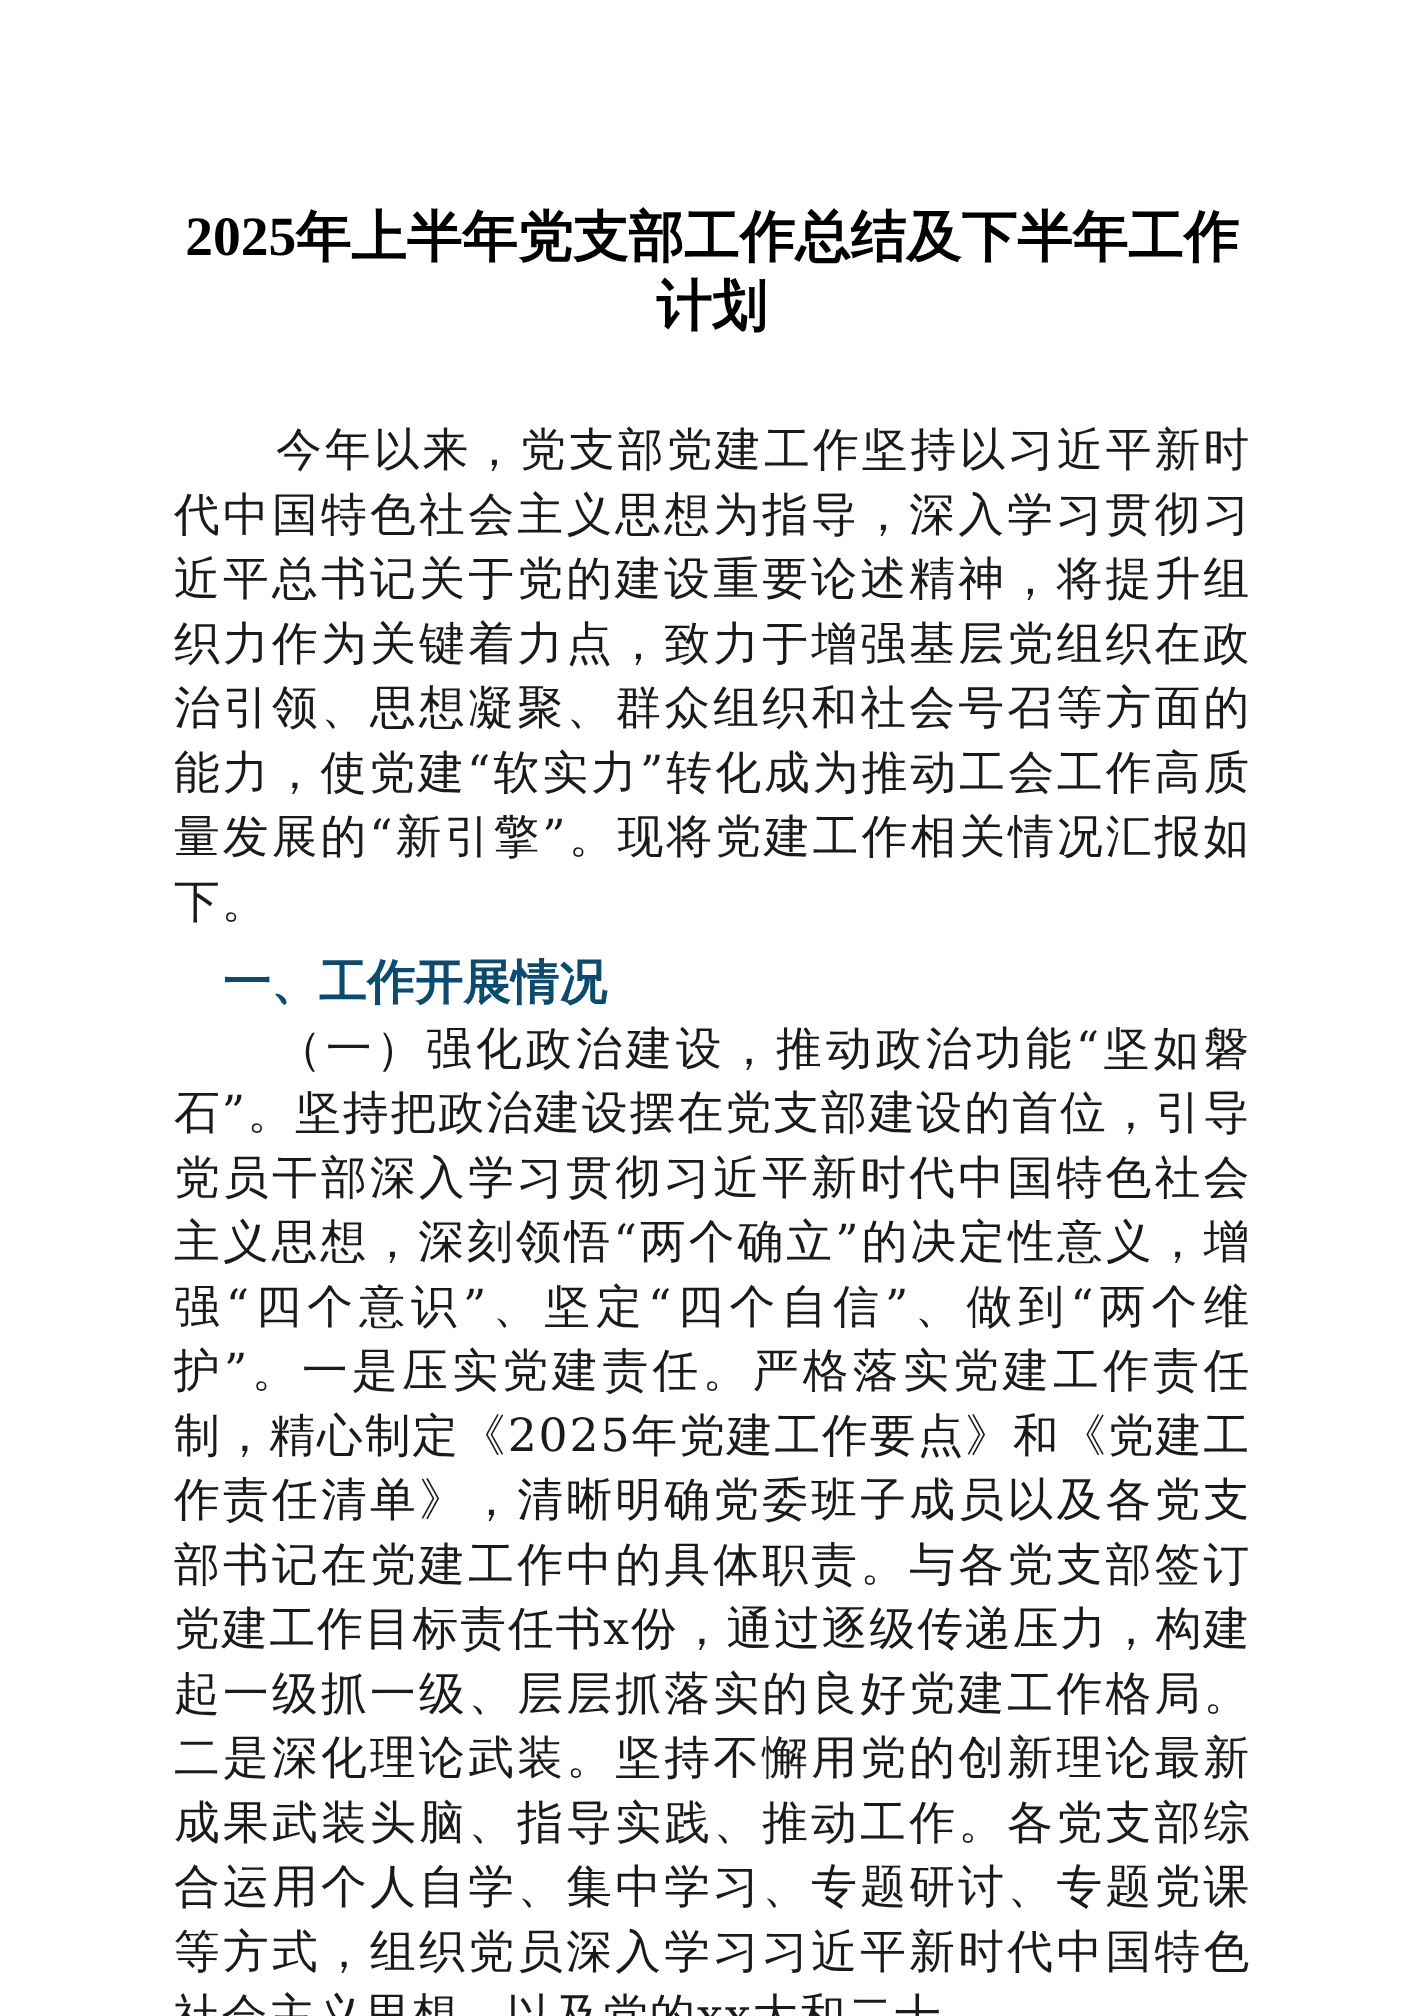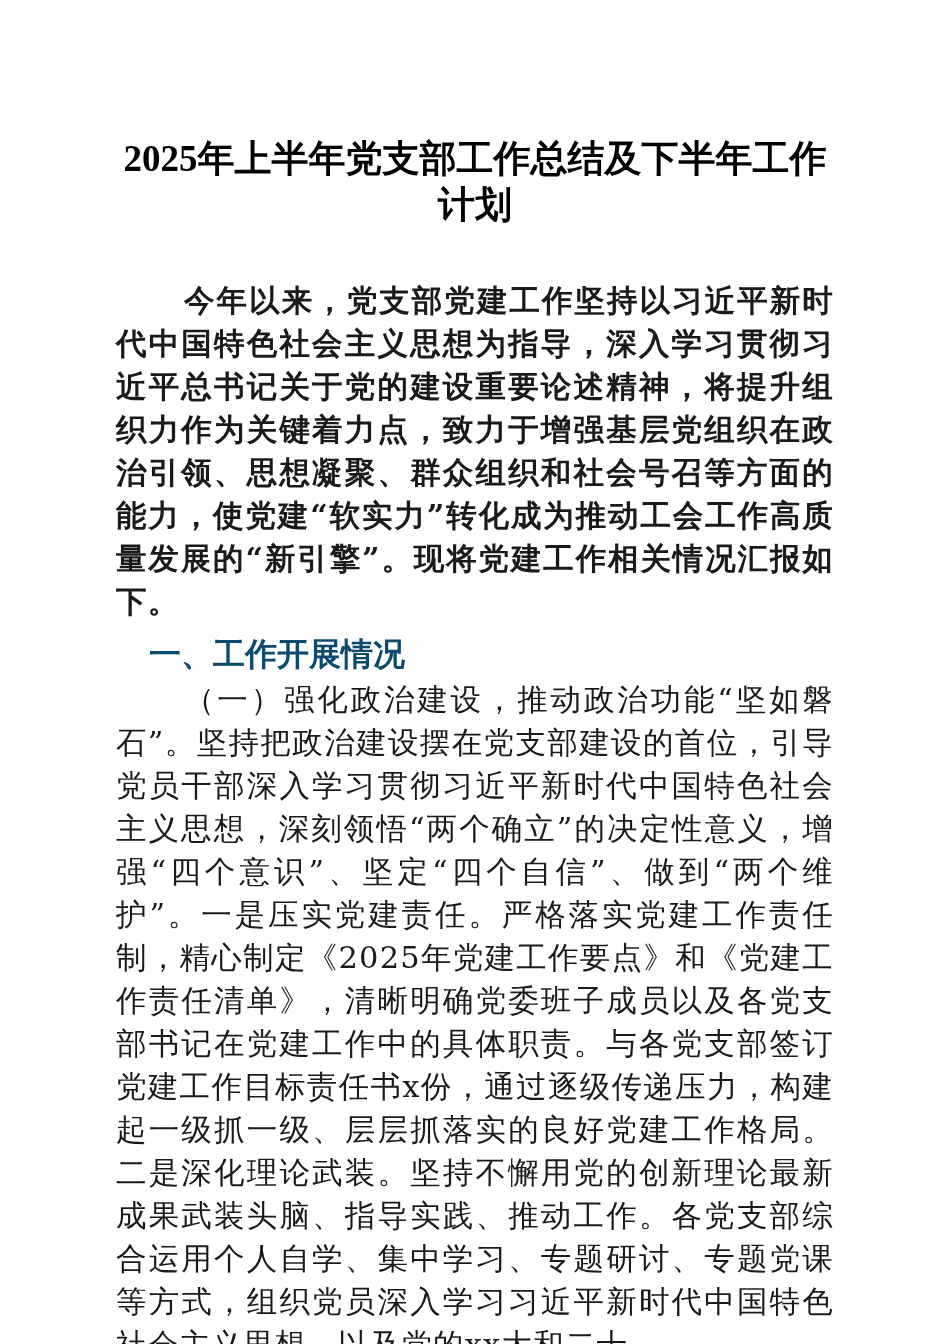--- a/index.html
+++ b/index.html
@@ -61,21 +61,20 @@
     line-height: 43px;
     color: #1a1a1a;
     text-align: justify;
     text-justify: inter-character;
     letter-spacing: 1.2px;
     word-break: break-all;
   }
 
   .para.first-body {
     padding-top: 51px;
-    font-weight: bold;
   }
 </style>
 </head>
 <body>
 
 <div id="page">
   <div class="doc-body">
 
     <h1 class="doc-title">2025年上半年党支部工作总结及下半年工作计划</h1>
 

